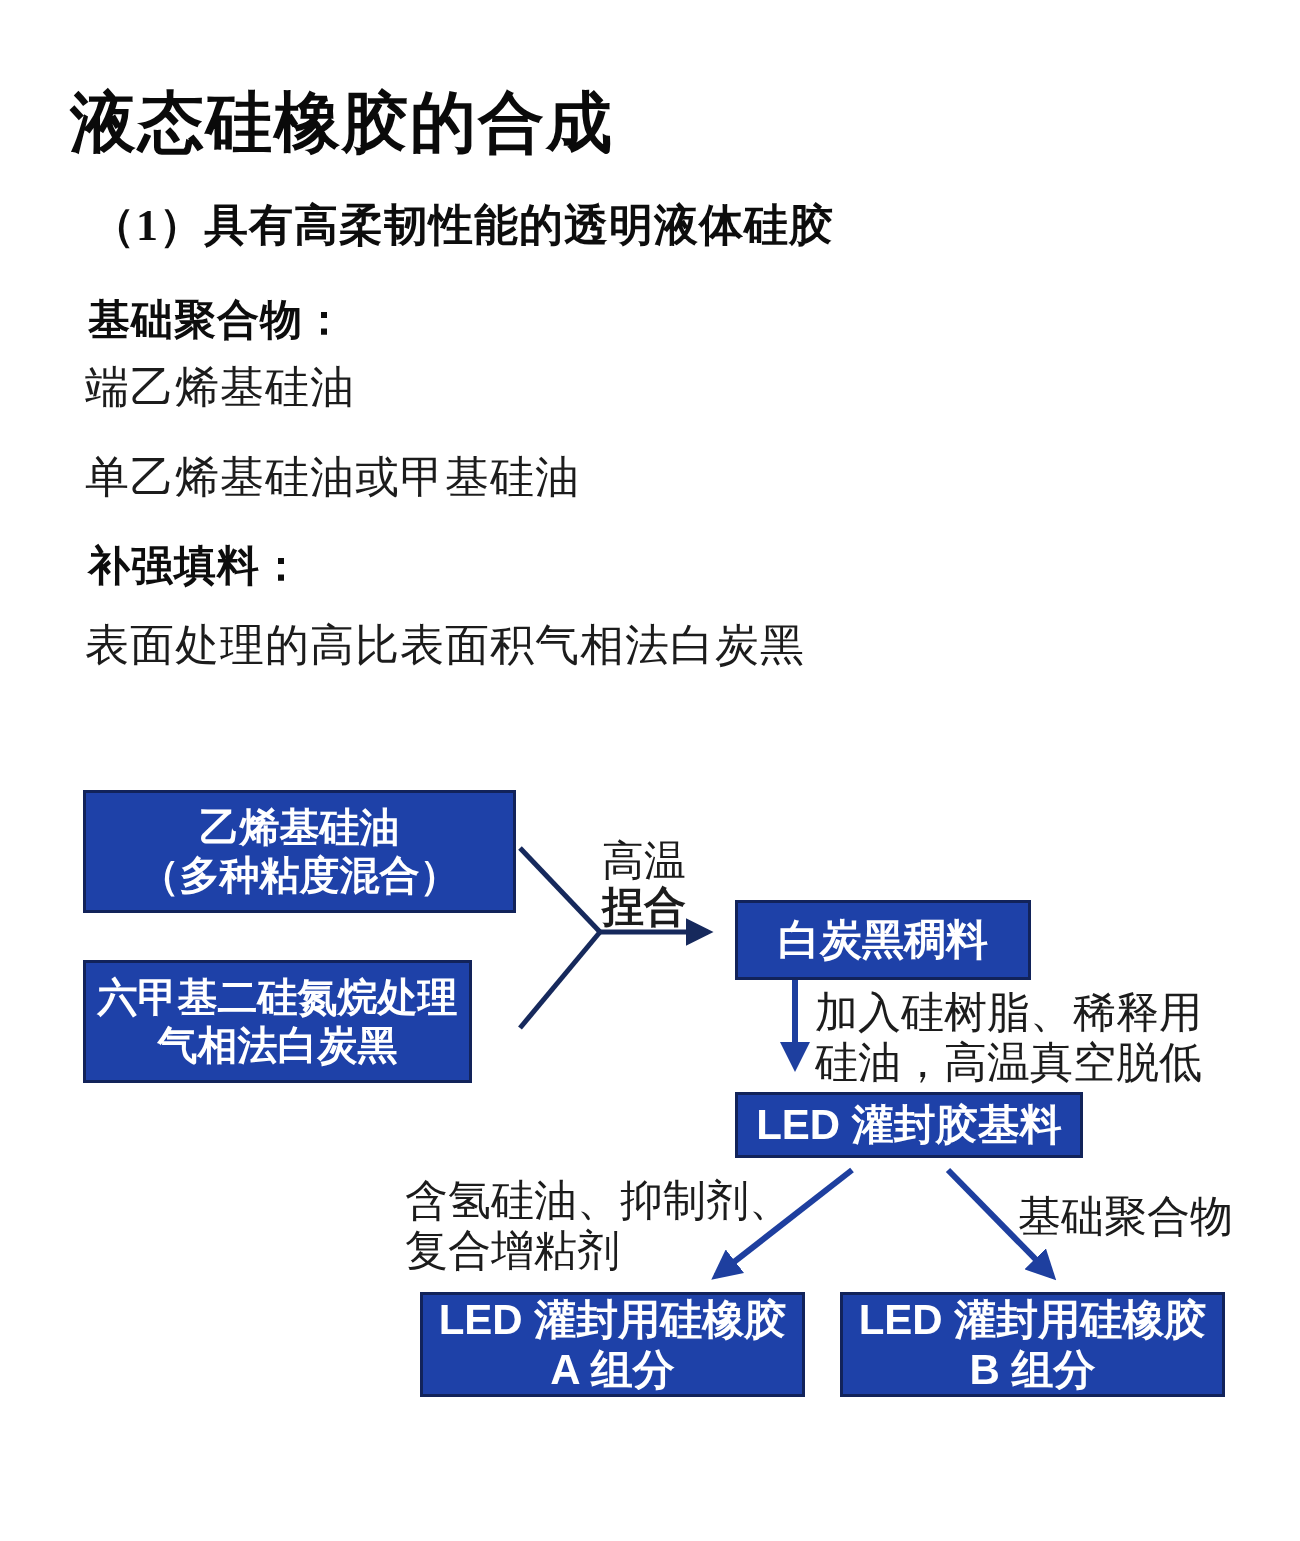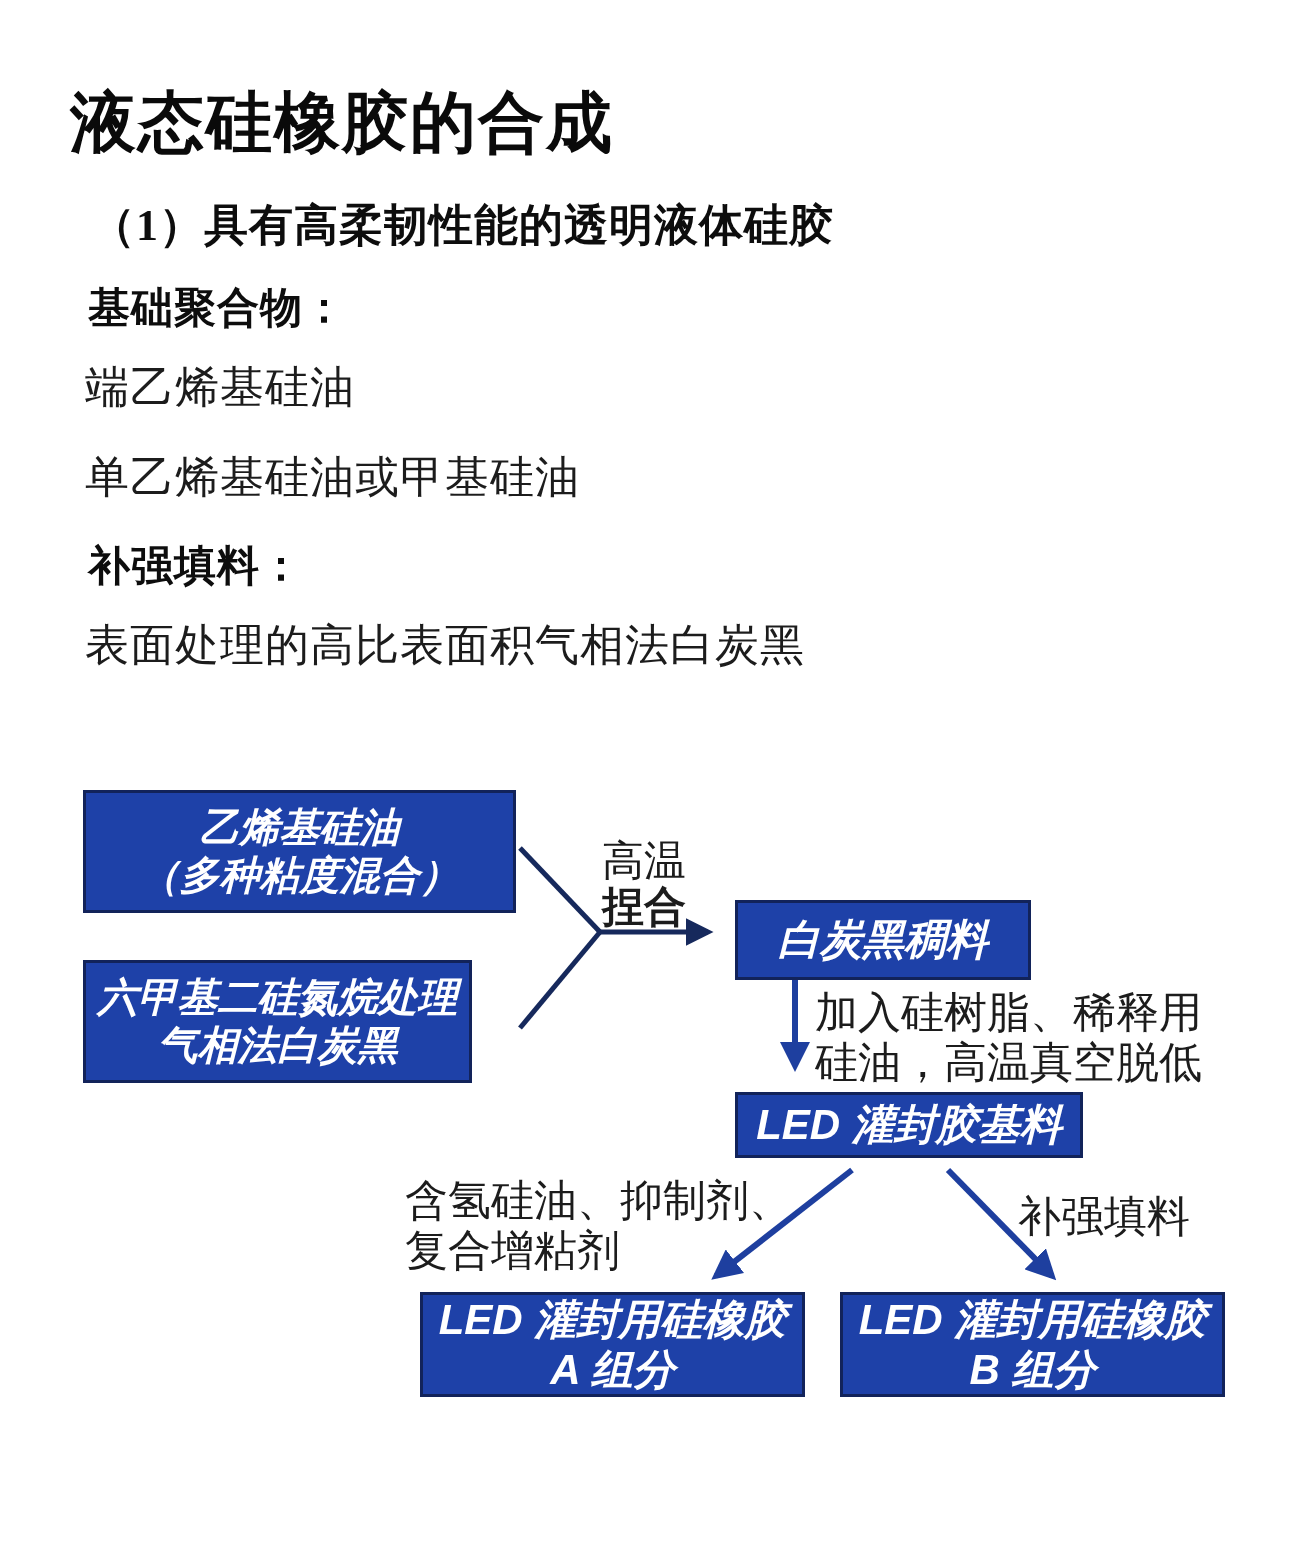--- a/index.html
+++ b/index.html
@@ -26,40 +26,40 @@
   }
   .fbox{
     position:absolute;
     background:#1e41a8;
     border:3px solid #12235a;
     box-sizing:border-box;
     display:flex;flex-direction:column;align-items:center;justify-content:center;
     color:#ffffff;font-weight:bold;text-align:center;
     line-height:1.18;
   }
-  .fbox .bl{display:block;font-style:italic;}
+  .fbox .bl{display:block;}
   .fs40{font-size:40px;}
   .fs42{font-size:42px;}
   .flowlabel{
     position:absolute;color:#1c1c1c;font-weight:normal;
   }
   .lab-kneading{font-size:42px;line-height:1.1;}
   .lab-side{font-size:43px;line-height:1.16;}
   svg.arrows{position:absolute;left:0;top:0;pointer-events:none;}
 </style>
 </head>
 <body>
 
 <div class="page">
 
   <div class="abs title" style="left:70px;top:58px;margin-top:20px;">液态硅橡胶的合成</div>
 
   <div class="abs subtitle" style="left:91px;top:196px;font-family:Liberation Serif, serif;">（1）具有高柔韧性能的透明液体硅胶</div>
 
-  <div class="abs heading" style="left:88px;top:280px;font-family:Liberation Mono, monospace;">基础聚合物：</div>
+  <div class="abs heading" style="left:88px;top:292px;font-family:Liberation Mono, monospace;">基础聚合物：</div>
 
   <div class="abs bodyline" style="left:85px;top:358px;">端乙烯基硅油</div>
 
   <div class="abs bodyline" style="left:85px;top:448px;">单乙烯基硅油或甲基硅油</div>
 
   <div class="abs heading" style="left:88px;top:538px;">补强填料：</div>
 
   <div class="abs bodyline" style="left:85px;top:616px;">表面处理的高比表面积气相法白炭黑</div>
 
 
@@ -106,21 +106,21 @@
 
   <div class="fbox fs42" style="left:735px;top:1092px;width:348px;height:66px;">
     <span class="bl">LED 灌封胶基料</span>
   </div>
 
   <div class="abs flowlabel lab-side" style="left:405px;top:1176px;">
     <span style="display:block;">含氢硅油、抑制剂、</span>
     <span style="display:block;">复合增粘剂</span>
   </div>
 
-  <div class="abs flowlabel lab-side" style="left:1018px;top:1192px;">补强填料</div>
+  <div class="abs flowlabel lab-side" style="left:1018px;top:1192px;">基础聚合物</div>
 
   <div class="fbox fs42" style="left:420px;top:1292px;width:385px;height:105px;">
     <span class="bl">LED 灌封用硅橡胶</span>
     <span class="bl">A 组分</span>
   </div>
 
   <div class="fbox fs42" style="left:840px;top:1292px;width:385px;height:105px;">
     <span class="bl">LED 灌封用硅橡胶</span>
     <span class="bl">B 组分</span>
   </div>

